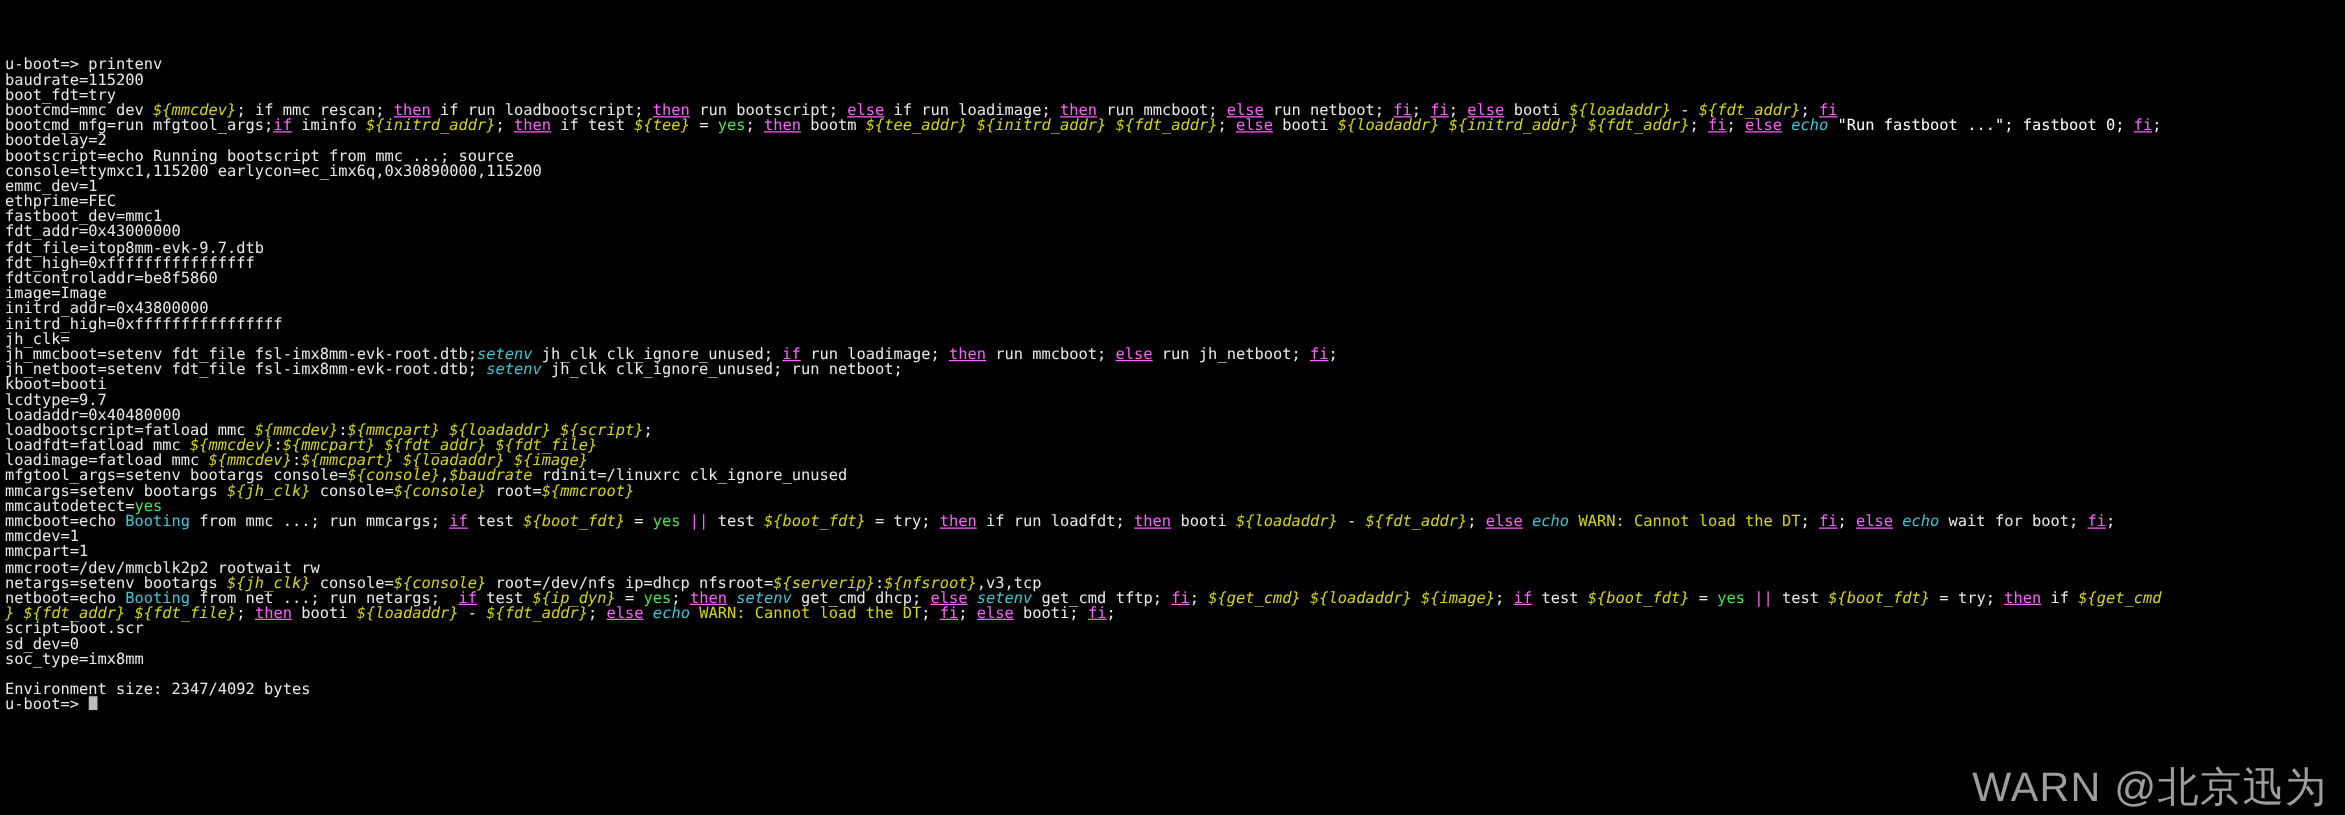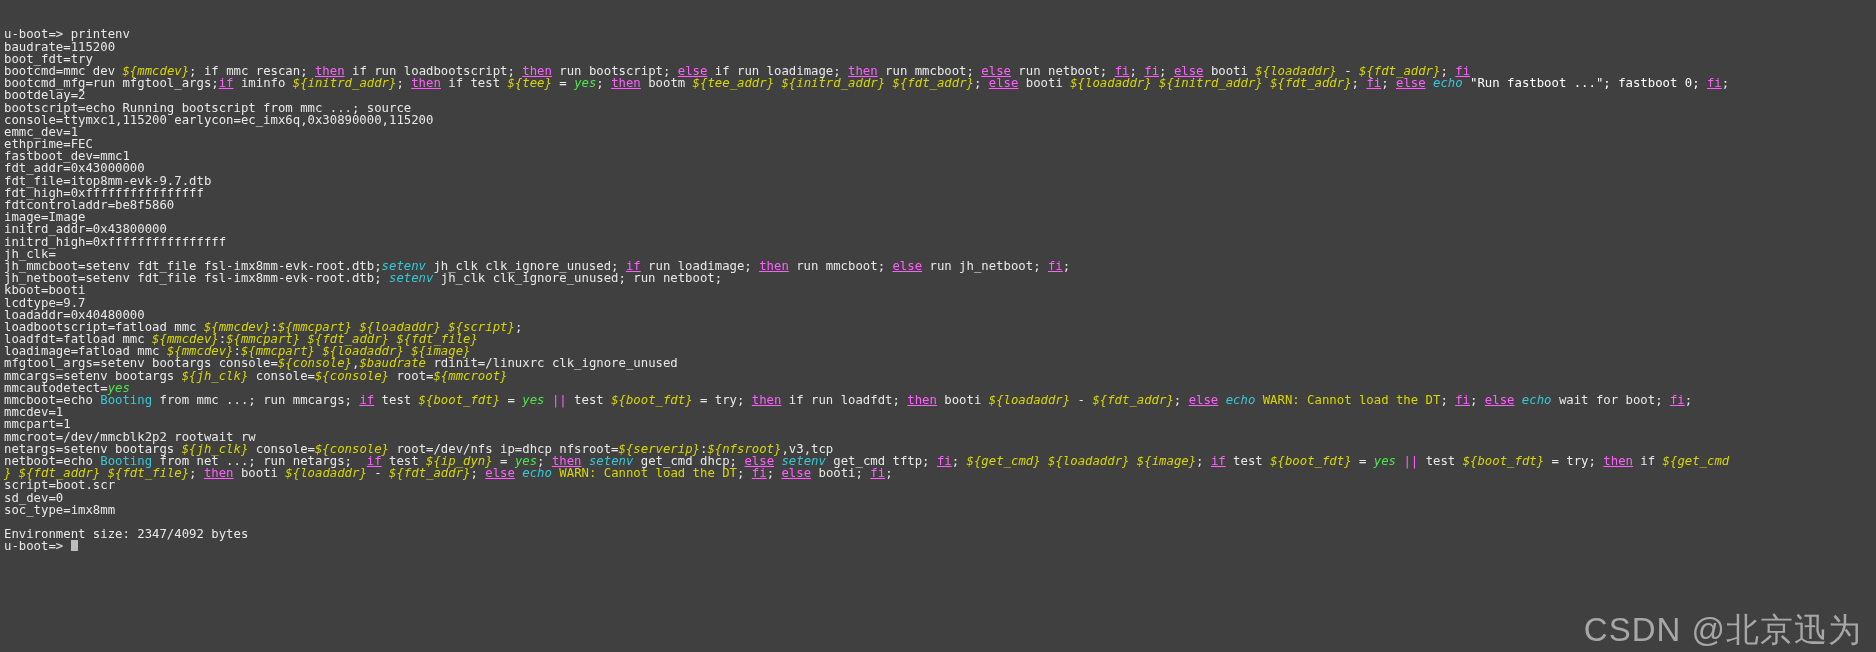--- a/index.html
+++ b/index.html
@@ -11,26 +11,26 @@
   body {
     width: 1876px;
     height: 652px;
     overflow: hidden;
     font-family: "DejaVu Sans Mono", "Liberation Mono", monospace;
   }
   #terminal {
     position: relative;
     width: 1876px;
     height: 652px;
-    background: #404040;
+    background: #000000;
     color: #e6e6e6;
     font-family: "DejaVu Sans Mono", "Liberation Mono", monospace;
     font-size: 12.3px;
     line-height: 12.2px;
-    padding: 4px 0 0 4px;
+    padding: 21px 0 0 4px;
     box-sizing: border-box;
     overflow: hidden;
     white-space: pre;
     letter-spacing: 0px;
   }
   #screen {
     display: block;
   }
   .line {
     display: block;
@@ -39,21 +39,21 @@
     overflow: visible;
   }
   .tok { white-space: pre; }
 
   
   .c-plain   { color: #e8e8e8; }
   .c-var     { color: #d7d700; font-style: italic; }   
   .c-kw      { color: #ff5fff; text-decoration: underline; }   
   .c-cmd     { color: #36c8d8; font-style: italic; }   
   .c-str     { color: #ffffff; }   
-  .c-yes     { color: #4ee44e; font-style: italic; }   
+  .c-yes     { color: #4ee44e; }   
   .c-warn    { color: #d7d700; }   
   .c-or      { color: #ff5fff; }   
   .c-boot    { color: #36c8d8; }   
 
   #watermark {
     position: absolute;
     right: 14px;
     bottom: 16px;
     color: #b9b9b9;
     opacity: 0.85;
@@ -69,14 +69,14 @@
     height: 11px;
     background: #bdbdbd;
     vertical-align: -1px;
   }
 </style>
 </head>
 <body>
 
 <div id="terminal">
   <div id="screen"><div class="line"><span class="tok c-plain">u-boot=&gt; printenv</span></div><div class="line"><span class="tok c-plain">baudrate=115200</span></div><div class="line"><span class="tok c-plain">boot_fdt=try</span></div><div class="line"><span class="tok c-plain">bootcmd=mmc dev </span><span class="tok c-var">${mmcdev}</span><span class="tok c-plain">; if mmc rescan; </span><span class="tok c-kw">then</span><span class="tok c-plain"> if run loadbootscript; </span><span class="tok c-kw">then</span><span class="tok c-plain"> run bootscript; </span><span class="tok c-kw">else</span><span class="tok c-plain"> if run loadimage; </span><span class="tok c-kw">then</span><span class="tok c-plain"> run mmcboot; </span><span class="tok c-kw">else</span><span class="tok c-plain"> run netboot; </span><span class="tok c-kw">fi</span><span class="tok c-plain">; </span><span class="tok c-kw">fi</span><span class="tok c-plain">; </span><span class="tok c-kw">else</span><span class="tok c-plain"> booti </span><span class="tok c-var">${loadaddr}</span><span class="tok c-plain"> - </span><span class="tok c-var">${fdt_addr}</span><span class="tok c-plain">; </span><span class="tok c-kw">fi</span></div><div class="line"><span class="tok c-plain">bootcmd_mfg=run mfgtool_args;</span><span class="tok c-kw">if</span><span class="tok c-plain"> iminfo </span><span class="tok c-var">${initrd_addr}</span><span class="tok c-plain">; </span><span class="tok c-kw">then</span><span class="tok c-plain"> if test </span><span class="tok c-var">${tee}</span><span class="tok c-plain"> = </span><span class="tok c-yes">yes</span><span class="tok c-plain">; </span><span class="tok c-kw">then</span><span class="tok c-plain"> bootm </span><span class="tok c-var">${tee_addr}</span><span class="tok c-plain"> </span><span class="tok c-var">${initrd_addr}</span><span class="tok c-plain"> </span><span class="tok c-var">${fdt_addr}</span><span class="tok c-plain">; </span><span class="tok c-kw">else</span><span class="tok c-plain"> booti </span><span class="tok c-var">${loadaddr}</span><span class="tok c-plain"> </span><span class="tok c-var">${initrd_addr}</span><span class="tok c-plain"> </span><span class="tok c-var">${fdt_addr}</span><span class="tok c-plain">; </span><span class="tok c-kw">fi</span><span class="tok c-plain">; </span><span class="tok c-kw">else</span><span class="tok c-plain"> </span><span class="tok c-cmd">echo</span><span class="tok c-str"> "Run fastboot ..."; fastboot 0; </span><span class="tok c-kw">fi</span><span class="tok c-plain">;</span></div><div class="line"><span class="tok c-plain">bootdelay=2</span></div><div class="line"><span class="tok c-plain">bootscript=echo Running bootscript from mmc ...; source</span></div><div class="line"><span class="tok c-plain">console=ttymxc1,115200 earlycon=ec_imx6q,0x30890000,115200</span></div><div class="line"><span class="tok c-plain">emmc_dev=1</span></div><div class="line"><span class="tok c-plain">ethprime=FEC</span></div><div class="line"><span class="tok c-plain">fastboot_dev=mmc1</span></div><div class="line"><span class="tok c-plain">fdt_addr=0x43000000</span></div><div class="line"><span class="tok c-plain">fdt_file=itop8mm-evk-9.7.dtb</span></div><div class="line"><span class="tok c-plain">fdt_high=0xffffffffffffffff</span></div><div class="line"><span class="tok c-plain">fdtcontroladdr=be8f5860</span></div><div class="line"><span class="tok c-plain">image=Image</span></div><div class="line"><span class="tok c-plain">initrd_addr=0x43800000</span></div><div class="line"><span class="tok c-plain">initrd_high=0xffffffffffffffff</span></div><div class="line"><span class="tok c-plain">jh_clk=</span></div><div class="line"><span class="tok c-plain">jh_mmcboot=setenv fdt_file fsl-imx8mm-evk-root.dtb;</span><span class="tok c-cmd">setenv</span><span class="tok c-plain"> jh_clk clk_ignore_unused; </span><span class="tok c-kw">if</span><span class="tok c-plain"> run loadimage; </span><span class="tok c-kw">then</span><span class="tok c-plain"> run mmcboot; </span><span class="tok c-kw">else</span><span class="tok c-plain"> run jh_netboot; </span><span class="tok c-kw">fi</span><span class="tok c-plain">;</span></div><div class="line"><span class="tok c-plain">jh_netboot=setenv fdt_file fsl-imx8mm-evk-root.dtb; </span><span class="tok c-cmd">setenv</span><span class="tok c-plain"> jh_clk clk_ignore_unused; run netboot;</span></div><div class="line"><span class="tok c-plain">kboot=booti</span></div><div class="line"><span class="tok c-plain">lcdtype=9.7</span></div><div class="line"><span class="tok c-plain">loadaddr=0x40480000</span></div><div class="line"><span class="tok c-plain">loadbootscript=fatload mmc </span><span class="tok c-var">${mmcdev}</span><span class="tok c-plain">:</span><span class="tok c-var">${mmcpart}</span><span class="tok c-plain"> </span><span class="tok c-var">${loadaddr}</span><span class="tok c-plain"> </span><span class="tok c-var">${script}</span><span class="tok c-plain">;</span></div><div class="line"><span class="tok c-plain">loadfdt=fatload mmc </span><span class="tok c-var">${mmcdev}</span><span class="tok c-plain">:</span><span class="tok c-var">${mmcpart}</span><span class="tok c-plain"> </span><span class="tok c-var">${fdt_addr}</span><span class="tok c-plain"> </span><span class="tok c-var">${fdt_file}</span></div><div class="line"><span class="tok c-plain">loadimage=fatload mmc </span><span class="tok c-var">${mmcdev}</span><span class="tok c-plain">:</span><span class="tok c-var">${mmcpart}</span><span class="tok c-plain"> </span><span class="tok c-var">${loadaddr}</span><span class="tok c-plain"> </span><span class="tok c-var">${image}</span></div><div class="line"><span class="tok c-plain">mfgtool_args=setenv bootargs console=</span><span class="tok c-var">${console}</span><span class="tok c-plain">,</span><span class="tok c-var">$baudrate</span><span class="tok c-plain"> rdinit=/linuxrc clk_ignore_unused</span></div><div class="line"><span class="tok c-plain">mmcargs=setenv bootargs </span><span class="tok c-var">${jh_clk}</span><span class="tok c-plain"> console=</span><span class="tok c-var">${console}</span><span class="tok c-plain"> root=</span><span class="tok c-var">${mmcroot}</span></div><div class="line"><span class="tok c-plain">mmcautodetect=</span><span class="tok c-yes">yes</span></div><div class="line"><span class="tok c-plain">mmcboot=echo </span><span class="tok c-boot">Booting</span><span class="tok c-plain"> from mmc ...; run mmcargs; </span><span class="tok c-kw">if</span><span class="tok c-plain"> test </span><span class="tok c-var">${boot_fdt}</span><span class="tok c-plain"> = </span><span class="tok c-yes">yes</span><span class="tok c-plain"> </span><span class="tok c-or">||</span><span class="tok c-plain"> test </span><span class="tok c-var">${boot_fdt}</span><span class="tok c-plain"> = try; </span><span class="tok c-kw">then</span><span class="tok c-plain"> if run loadfdt; </span><span class="tok c-kw">then</span><span class="tok c-plain"> booti </span><span class="tok c-var">${loadaddr}</span><span class="tok c-plain"> - </span><span class="tok c-var">${fdt_addr}</span><span class="tok c-plain">; </span><span class="tok c-kw">else</span><span class="tok c-plain"> </span><span class="tok c-cmd">echo</span><span class="tok c-plain"> </span><span class="tok c-warn">WARN: Cannot load the DT</span><span class="tok c-plain">; </span><span class="tok c-kw">fi</span><span class="tok c-plain">; </span><span class="tok c-kw">else</span><span class="tok c-plain"> </span><span class="tok c-cmd">echo</span><span class="tok c-plain"> wait for boot; </span><span class="tok c-kw">fi</span><span class="tok c-plain">;</span></div><div class="line"><span class="tok c-plain">mmcdev=1</span></div><div class="line"><span class="tok c-plain">mmcpart=1</span></div><div class="line"><span class="tok c-plain">mmcroot=/dev/mmcblk2p2 rootwait rw</span></div><div class="line"><span class="tok c-plain">netargs=setenv bootargs </span><span class="tok c-var">${jh_clk}</span><span class="tok c-plain"> console=</span><span class="tok c-var">${console}</span><span class="tok c-plain"> root=/dev/nfs ip=dhcp nfsroot=</span><span class="tok c-var">${serverip}</span><span class="tok c-plain">:</span><span class="tok c-var">${nfsroot}</span><span class="tok c-plain">,v3,tcp</span></div><div class="line"><span class="tok c-plain">netboot=echo </span><span class="tok c-boot">Booting</span><span class="tok c-plain"> from net ...; run netargs;  </span><span class="tok c-kw">if</span><span class="tok c-plain"> test </span><span class="tok c-var">${ip_dyn}</span><span class="tok c-plain"> = </span><span class="tok c-yes">yes</span><span class="tok c-plain">; </span><span class="tok c-kw">then</span><span class="tok c-plain"> </span><span class="tok c-cmd">setenv</span><span class="tok c-plain"> get_cmd dhcp; </span><span class="tok c-kw">else</span><span class="tok c-plain"> </span><span class="tok c-cmd">setenv</span><span class="tok c-plain"> get_cmd tftp; </span><span class="tok c-kw">fi</span><span class="tok c-plain">; </span><span class="tok c-var">${get_cmd}</span><span class="tok c-plain"> </span><span class="tok c-var">${loadaddr}</span><span class="tok c-plain"> </span><span class="tok c-var">${image}</span><span class="tok c-plain">; </span><span class="tok c-kw">if</span><span class="tok c-plain"> test </span><span class="tok c-var">${boot_fdt}</span><span class="tok c-plain"> = </span><span class="tok c-yes">yes</span><span class="tok c-plain"> </span><span class="tok c-or">||</span><span class="tok c-plain"> test </span><span class="tok c-var">${boot_fdt}</span><span class="tok c-plain"> = try; </span><span class="tok c-kw">then</span><span class="tok c-plain"> if </span><span class="tok c-var">${get_cmd</span></div><div class="line"><span class="tok c-var">} </span><span class="tok c-var">${fdt_addr}</span><span class="tok c-plain"> </span><span class="tok c-var">${fdt_file}</span><span class="tok c-plain">; </span><span class="tok c-kw">then</span><span class="tok c-plain"> booti </span><span class="tok c-var">${loadaddr}</span><span class="tok c-plain"> - </span><span class="tok c-var">${fdt_addr}</span><span class="tok c-plain">; </span><span class="tok c-kw">else</span><span class="tok c-plain"> </span><span class="tok c-cmd">echo</span><span class="tok c-plain"> </span><span class="tok c-warn">WARN: Cannot load the DT</span><span class="tok c-plain">; </span><span class="tok c-kw">fi</span><span class="tok c-plain">; </span><span class="tok c-kw">else</span><span class="tok c-plain"> booti; </span><span class="tok c-kw">fi</span><span class="tok c-plain">;</span></div><div class="line"><span class="tok c-plain">script=boot.scr</span></div><div class="line"><span class="tok c-plain">sd_dev=0</span></div><div class="line"><span class="tok c-plain">soc_type=imx8mm</span></div><div class="line"><span class="tok c-plain"></span></div><div class="line"><span class="tok c-plain">Environment size: 2347/4092 bytes</span></div><div class="line"><span class="tok c-plain">u-boot=&gt; </span><span class="cursor"></span></div></div>
-  <div id="watermark">CSDN @北京迅为</div>
+  <div id="watermark">WARN @北京迅为</div>
 </div>
 
 </body></html>

